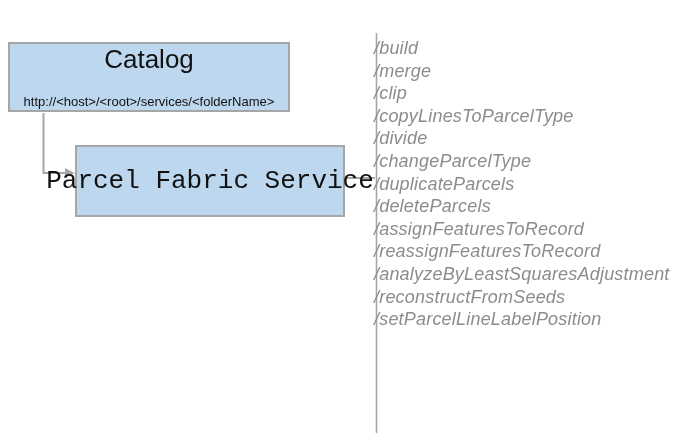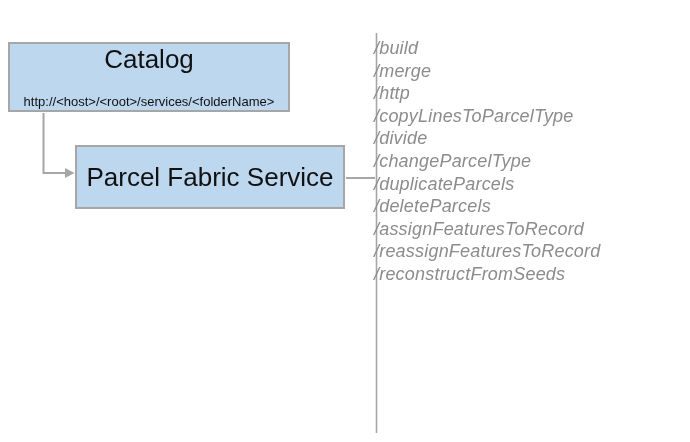--- a/index.html
+++ b/index.html
@@ -29,21 +29,21 @@
   .divider-stroke { stroke: var(--divider); stroke-width: 1.6; }
   .node-box {
     position: absolute;
     background: var(--box-fill);
     border: 2px solid var(--box-border);
     display: flex; flex-direction: column;
     align-items: center; justify-content: center;
     text-align: center;
   }
   .catalog-box { left: 8px; top: 42px; width: 282px; height: 70px; }
-  .service-box { left: 75px; top: 145px; width: 270px; height: 64px; }
+  .service-box { left: 75px; top: 145px; width: 270px; height: 72px; font-family: Liberation Mono, monospace; }
   .node-title {
     font-size: 26px;
     line-height: 1.08;
     color: var(--title-text);
     white-space: nowrap;
   }
   .node-subtitle {
     font-size: 13px;
     margin-top: 20px;
     color: var(--title-text);
@@ -79,24 +79,26 @@
     <div class="node-subtitle">http://&lt;host&gt;/&lt;root&gt;/services/&lt;folderName&gt;</div>
   </div>
 
   <div class="node-box service-box">
     <div class="node-title">Parcel Fabric Service</div>
   </div>
 
   <div class="endpoint-list">
       <div class="endpoint-item">/build</div>
       <div class="endpoint-item">/merge</div>
-      <div class="endpoint-item">/http</div>
+      <div class="endpoint-item">/clip</div>
       <div class="endpoint-item">/copyLinesToParcelType</div>
       <div class="endpoint-item">/divide</div>
       <div class="endpoint-item">/changeParcelType</div>
       <div class="endpoint-item">/duplicateParcels</div>
       <div class="endpoint-item">/deleteParcels</div>
       <div class="endpoint-item">/assignFeaturesToRecord</div>
       <div class="endpoint-item">/reassignFeaturesToRecord</div>
+      <div class="endpoint-item">/analyzeByLeastSquaresAdjustment</div>
       <div class="endpoint-item">/reconstructFromSeeds</div>
+      <div class="endpoint-item">/setParcelLineLabelPosition</div>
     </div>
 
 </div>
 
 </body></html>

